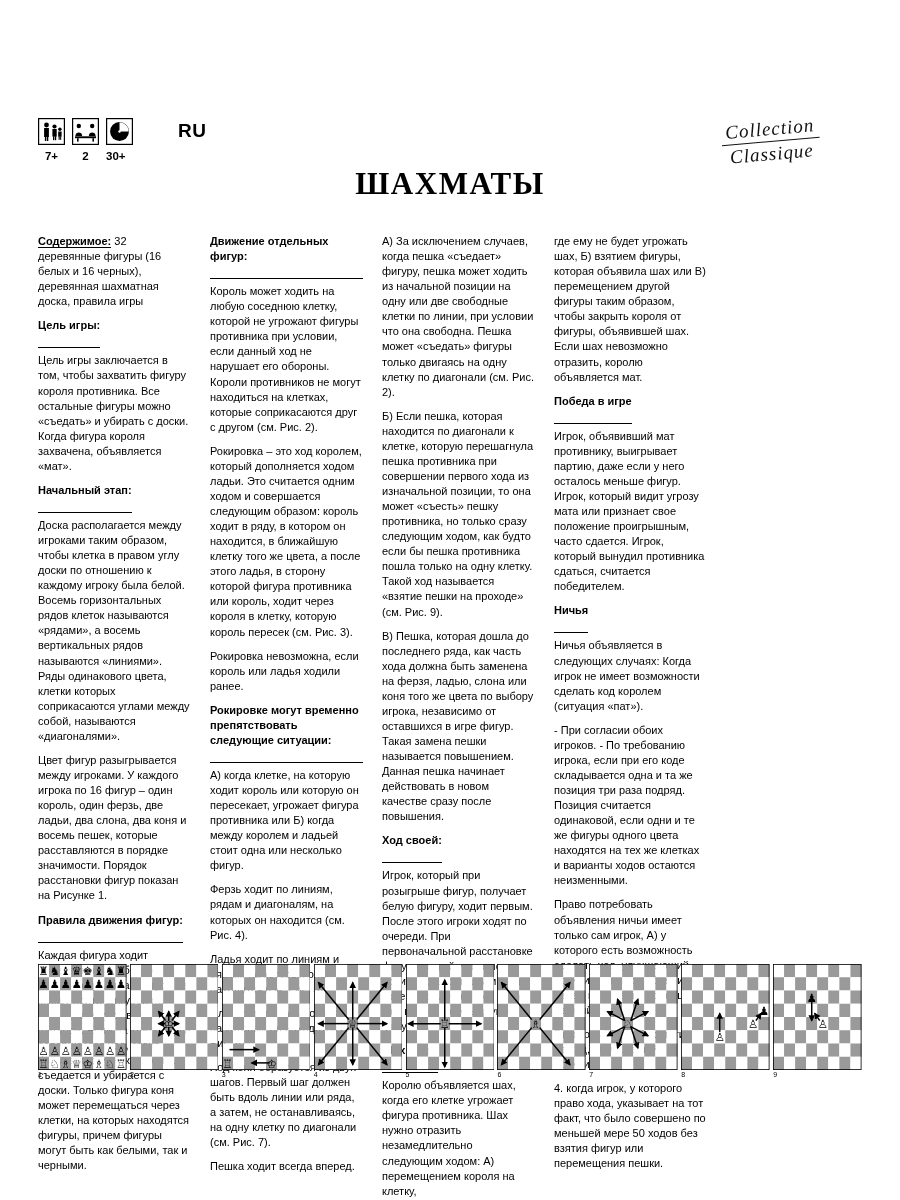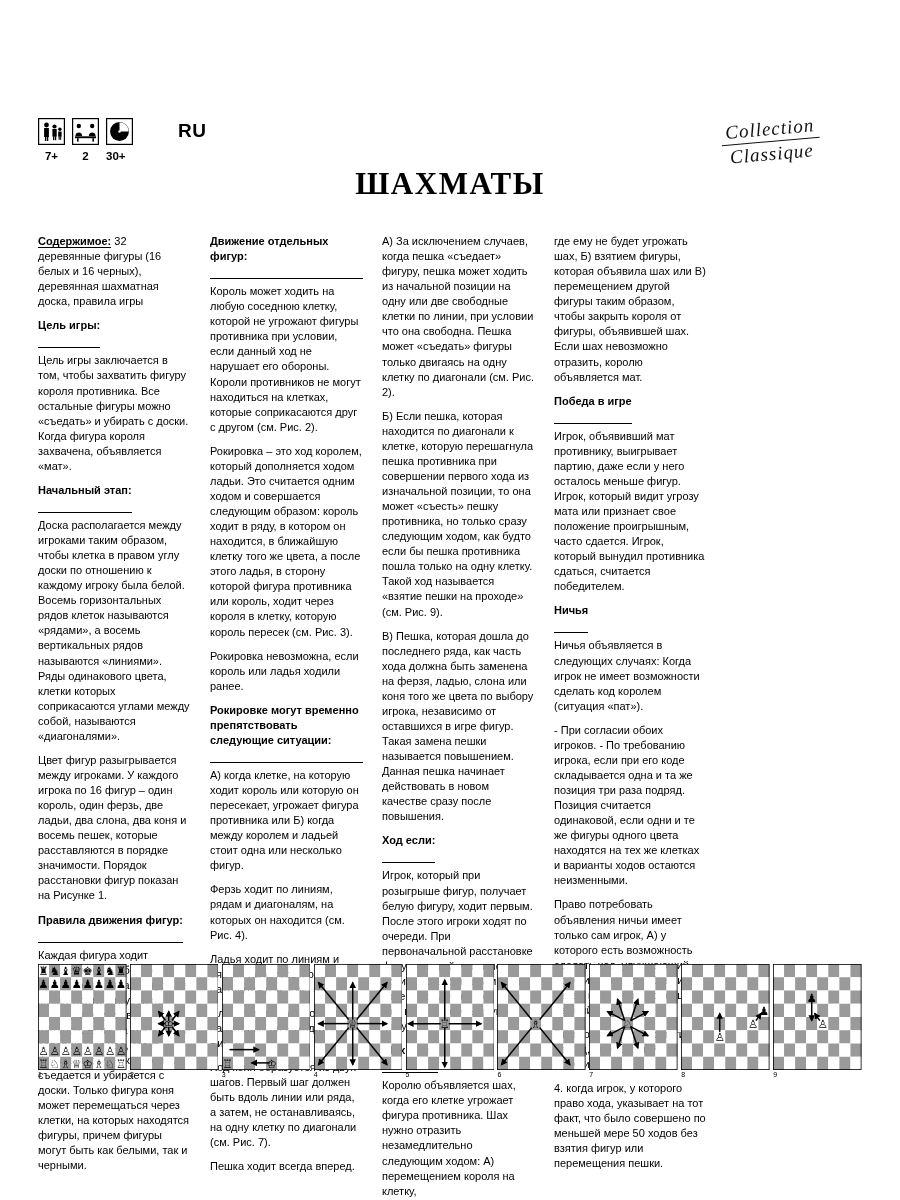--- a/index.html
+++ b/index.html
@@ -179,21 +179,21 @@
         <p class="p">Ферзь ходит по линиям, рядам и диагоналям, на которых он находится (см. Рис. 4).</p>
         <p class="p">Ладья ходит по линиям и рядам, на которых она находится (см. Рис. 5).</p>
         <p class="p">Слон ходит по диагоналям, на которых он находится (см. Рис. 6).</p>
         <p class="p">Ход коня образуется из двух шагов. Первый шаг должен быть вдоль линии или ряда, а затем, не останавливаясь, на одну клетку по диагонали (см. Рис. 7).</p>
         <p class="p">Пешка ходит всегда вперед.</p>
       </div>
       <div class="col">
         <p class="p">А) За исключением случаев, когда пешка «съедает» фигуру, пешка может ходить из начальной позиции на одну или две свободные клетки по линии, при условии что она свободна. Пешка может «съедать» фигуры только двигаясь на одну клетку по диагонали (см. Рис. 2).</p>
         <p class="p">Б) Если пешка, которая находится по диагонали к клетке, которую перешагнула пешка противника при совершении первого хода из изначальной позиции, то она может «съесть» пешку противника, но только сразу следующим ходом, как будто если бы пешка противника пошла только на одну клетку. Такой ход называется «взятие пешки на проходе» (см. Рис. 9).</p>
         <p class="p">В) Пешка, которая дошла до последнего ряда, как часть хода должна быть заменена на ферзя, ладью, слона или коня того же цвета по выбору игрока, независимо от оставшихся в игре фигур. Такая замена пешки называется повышением. Данная пешка начинает действовать в новом качестве сразу после повышения.</p>
-        <div style="margin-bottom: 2px;"><div class="sect-head">Ход если:</div></div>
+        <div style="margin-bottom: 2px;"><div class="sect-head">Ход своей:</div></div>
         <p class="p">Игрок, который при розыгрыше фигур, получает белую фигуру, ходит первым. После этого игроки ходят по очереди. При первоначальной расстановке фигур каждый игрок может ходить только пешками или конем. После первого хода уже можно ходить другими фигурами.</p>
         <div style="margin-bottom: 2px;"><div class="sect-head">Шах и мат</div></div>
         <p class="p">Королю объявляется шах, когда его клетке угрожает фигура противника. Шах нужно отразить незамедлительно следующим ходом: А) перемещением короля на клетку,</p>
       </div>
       <div class="col">
         <p class="p">где ему не будет угрожать шах, Б) взятием фигуры, которая объявила шах или В) перемещением другой фигуры таким образом, чтобы закрыть короля от фигуры, объявившей шах. Если шах невозможно отразить, королю объявляется мат.</p>
         <div style="margin-bottom: 2px;"><div class="sect-head">Победа в игре</div></div>
         <p class="p">Игрок, объявивший мат противнику, выигрывает партию, даже если у него осталось меньше фигур. Игрок, который видит угрозу мата или признает свое положение проигрышным, часто сдается. Игрок, который вынудил противника сдаться, считается победителем.</p>
         <div style="margin-bottom: 2px;"><div class="sect-head">Ничья</div></div>
         <p class="p">Ничья объявляется в следующих случаях: Когда игрок не имеет возможности сделать код королем (ситуация «пат»).</p>

